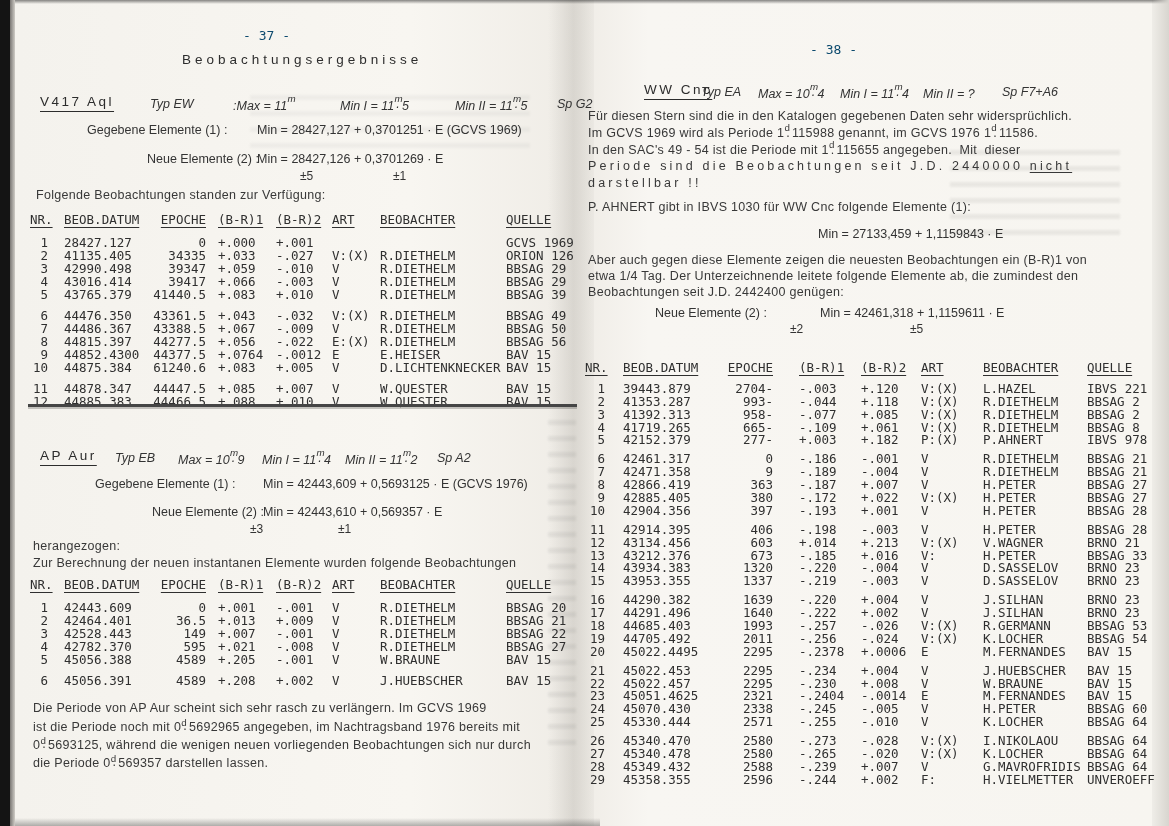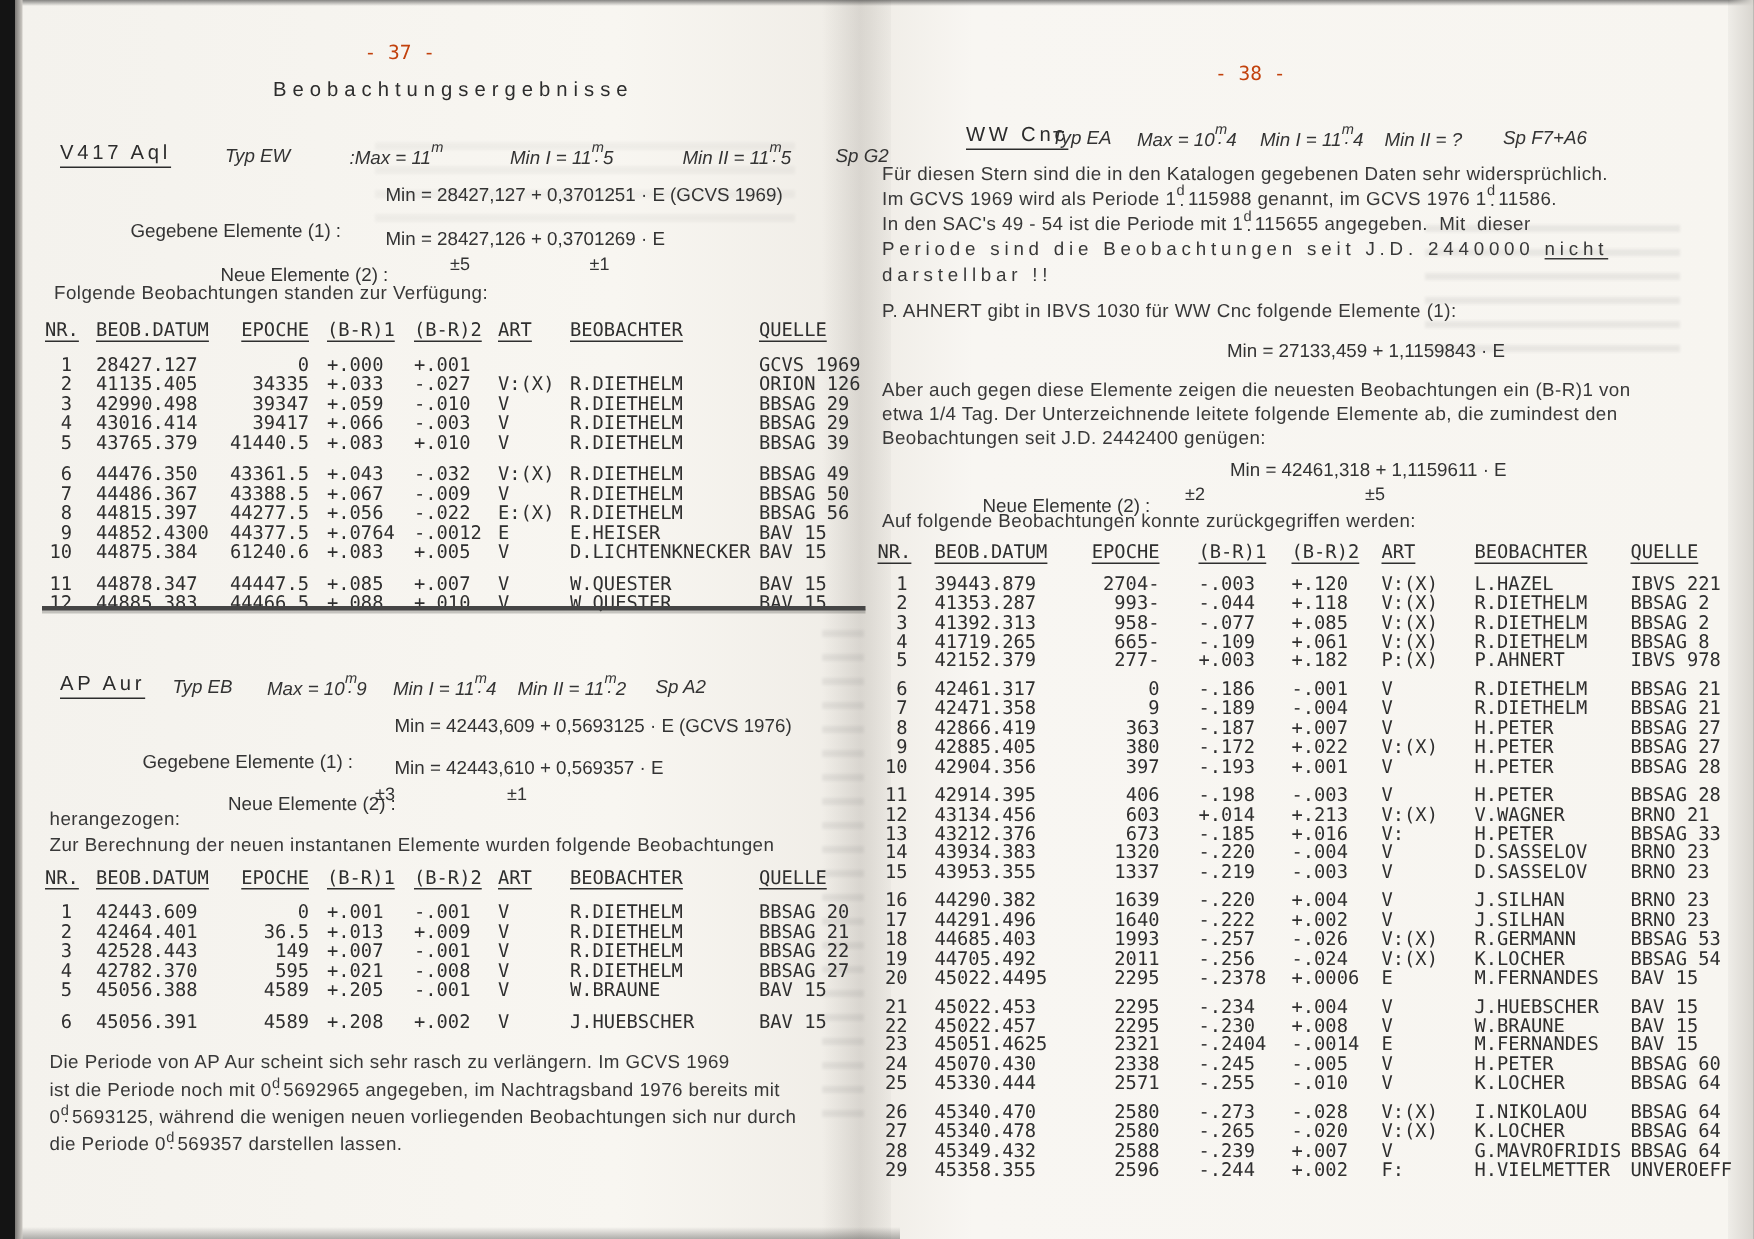--- a/index.html
+++ b/index.html
@@ -18,28 +18,28 @@
     background:linear-gradient(270deg,#d8d5cf,rgba(216,213,207,0));}
   .page37{position:absolute;left:15px;top:0;width:565px;height:826px;
     background:linear-gradient(90deg,#f4f2ed 0%,#f8f6f1 70%,#efece6 100%);}
   .page38{position:absolute;left:580px;top:0;width:572px;height:826px;
     background:linear-gradient(90deg,#efece6 0%,#f8f6f2 12%,#f7f5f0 100%);}
   .seam{position:absolute;left:548px;top:0;width:46px;height:826px;
     background:linear-gradient(90deg,rgba(100,95,88,0) 0%,rgba(100,95,88,.16) 55%,rgba(100,95,88,.04) 100%);}
   
   .bleed{position:absolute;opacity:.10;filter:blur(1px);
     background:repeating-linear-gradient(180deg,#6b6b6b 0 5px,transparent 5px 16px);}
-  .pagenum{font-family:"DejaVu Sans Mono",monospace;font-size:13px;color:#c2410c;text-align:right;}
+  .pagenum{font-family:"DejaVu Sans Mono",monospace;font-size:13px;color:#0c4a6e;text-align:right;}
   .doctitle{font-size:13.5px;letter-spacing:4px;color:#2d2d2d;
     text-underline-offset:4px;}
   .starname{font-size:13.5px;letter-spacing:2.5px;color:#2c2c2c;
     text-decoration:underline;text-underline-offset:5px;}
   .tok{font-size:12.5px;color:#333;font-style:italic;}
   .eq{font-size:12.5px;color:#333;padding-left:45px;}
-  .lbl{font-size:12.5px;color:#333;margin-top:24px;}
+  .lbl{font-size:12.5px;color:#333;}
   .err{font-size:12px;color:#333;}
   .body-par{font-size:12.5px;color:#383838;letter-spacing:.3px;}
   .tline{white-space:pre;}
   .p37foot .tline{line-height:17.6px;}
   .p38par1 .tline{line-height:16.4px;}
   .p38par2 .tline{line-height:16.2px;}
   .p37zur .tline{line-height:16.5px;}
   .p38par1 .tline:nth-child(4),.p38par1 .tline:nth-child(5){letter-spacing:3.2px;}
   .useg{text-decoration:underline;text-underline-offset:2px;}
   
@@ -347,21 +347,20 @@
   <span class="abs body-par" style="left:588px;top:200px">P. AHNERT gibt in IBVS 1030 für WW Cnc folgende Elemente (1):</span>
   <span class="abs eq" style="left:773px;top:227px">Min = 27133,459 + 1,1159843 · E</span>
 
   <div class="abs body-par p38par2" style="left:588px;top:252px"><div class="tline"><span>Aber auch gegen diese Elemente zeigen die neuesten Beobachtungen ein (B-R)1 von</span></div><div class="tline"><span>etwa 1/4 Tag. Der Unterzeichnende leitete folgende Elemente ab, die zumindest den</span></div><div class="tline"><span>Beobachtungen seit J.D. 2442400 genügen:</span></div></div>
 
   <span class="abs lbl" style="left:655px;top:306px">Neue Elemente (2) :</span>
   <span class="abs eq" style="left:775px;top:306px">Min = 42461,318 + 1,1159611 · E</span>
   <span class="abs err" style="left:790px;top:322px">±2</span>
   <span class="abs err" style="left:910px;top:322px">±5</span>
 
-  <span class="abs body-par" style="left:588px;top:340px">Auf folgende Beobachtungen konnte zurückgegriffen werden:</span>
 
   <div class="obstable t38" style="left:585px;top:362px;width:575px">
       <div class="trow thead">
         <span class="c0 hc">NR.</span>
         <span class="c1 hc">BEOB.DATUM</span>
         <span class="c2 hc">EPOCHE</span>
         <span class="c3 hc">(B-R)1</span>
         <span class="c4 hc">(B-R)2</span>
         <span class="c5 hc">ART</span>
         <span class="c6 hc">BEOBACHTER</span>

